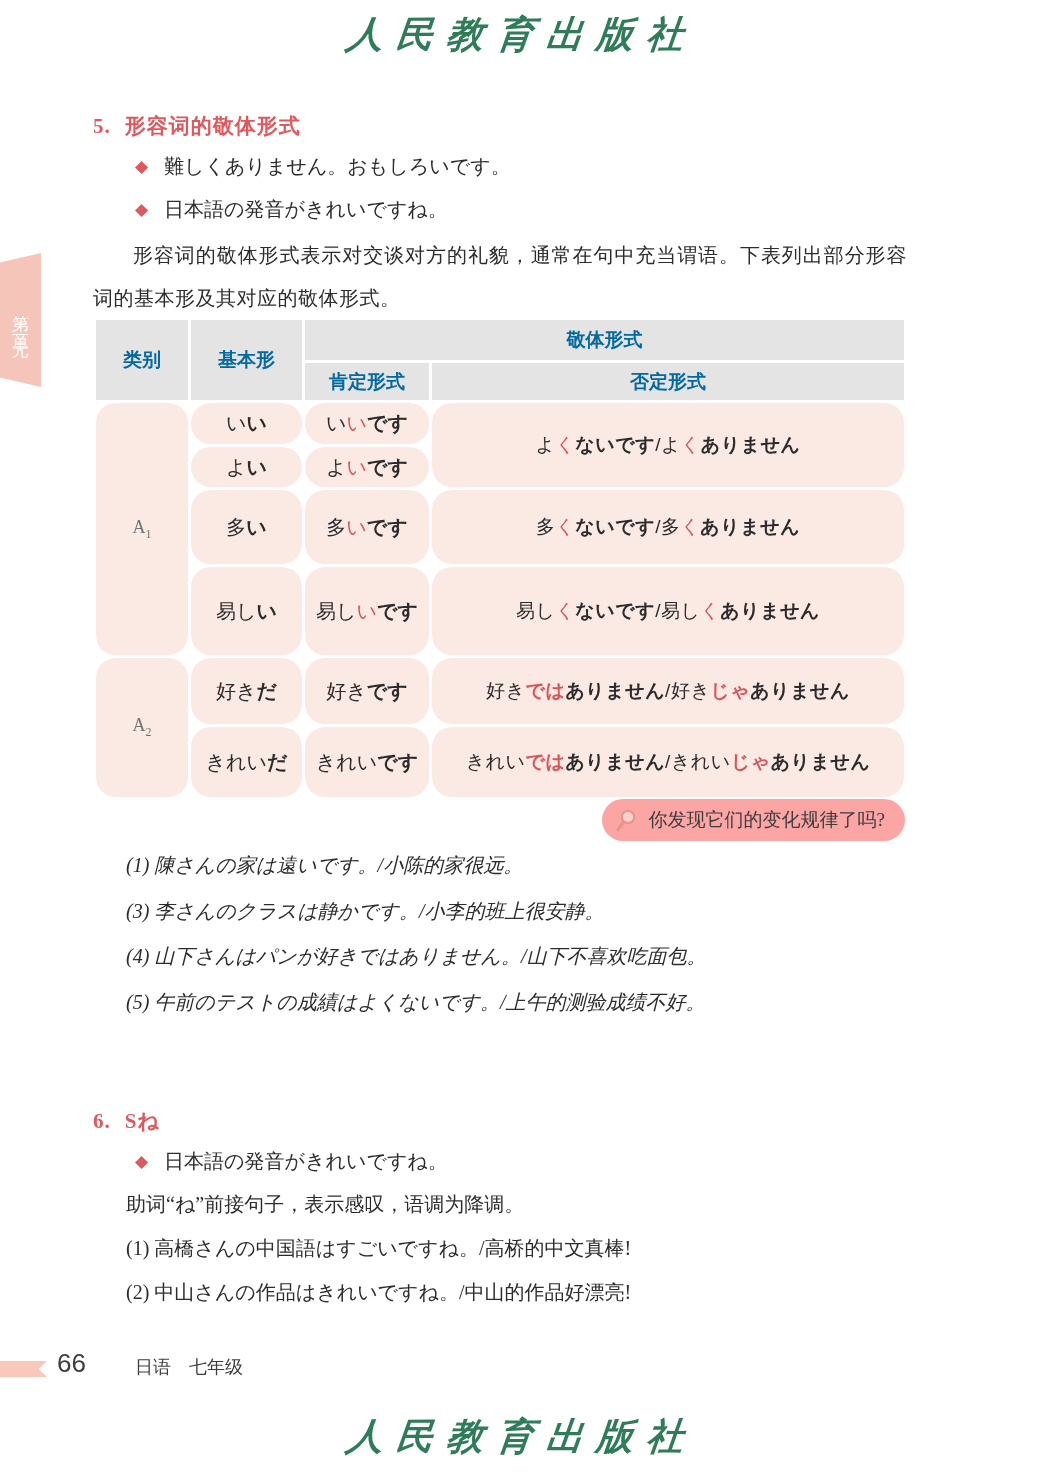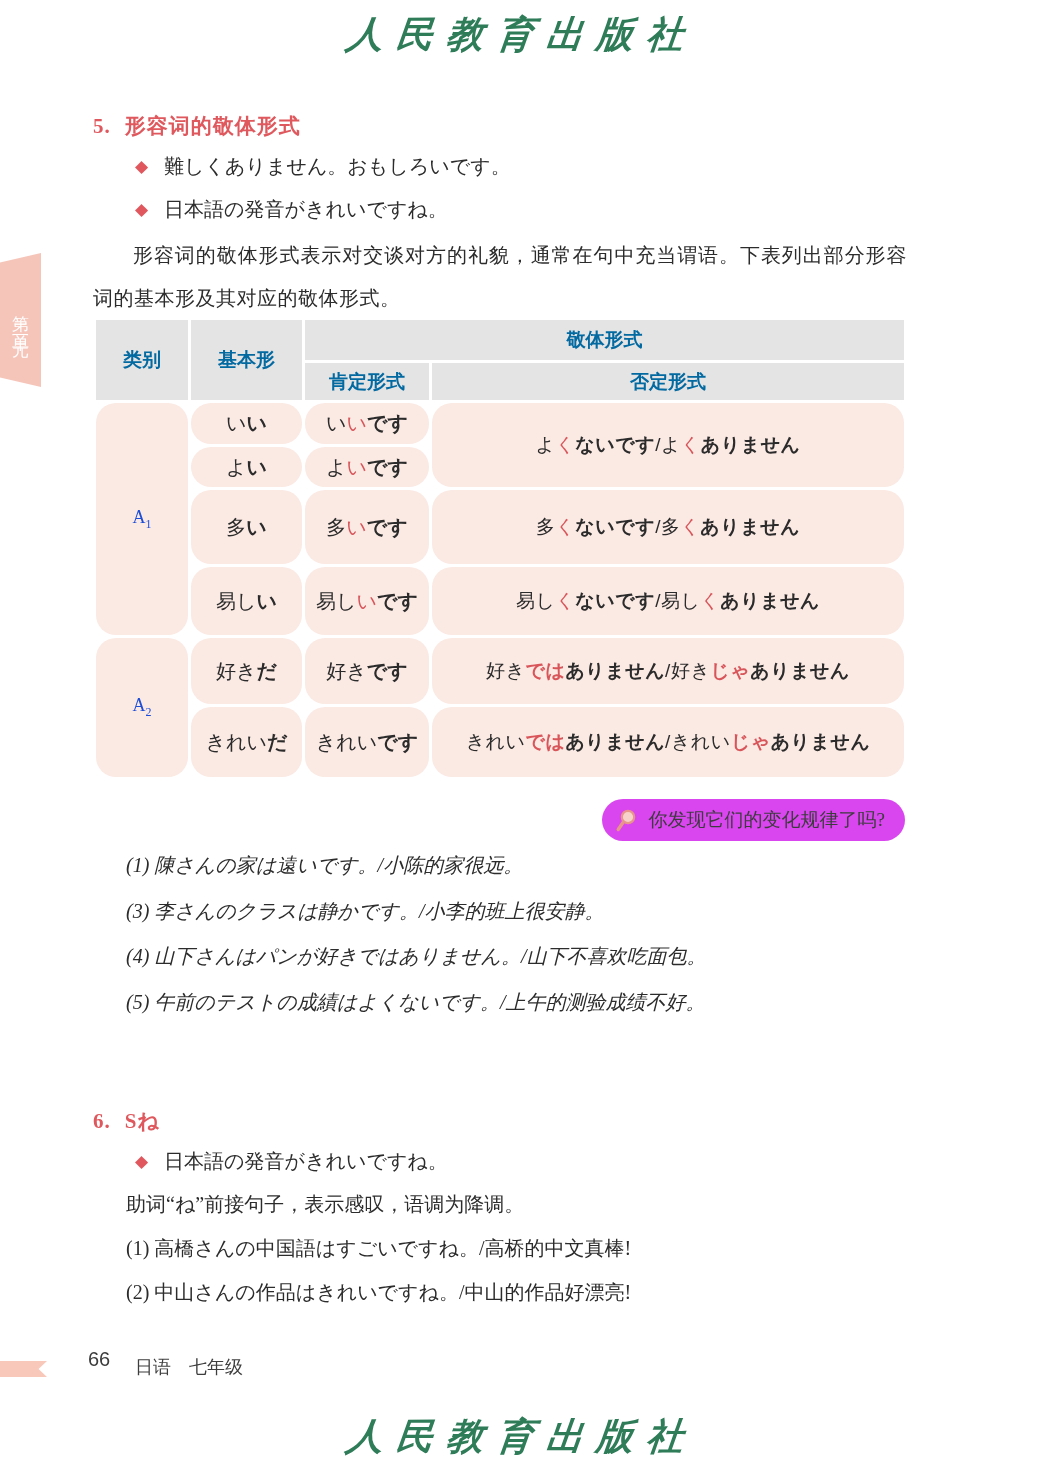--- a/index.html
+++ b/index.html
@@ -37,42 +37,42 @@
   .para6{position:absolute;left:33px;top:1191px;font-size:20px;white-space:nowrap;}
 
   
   .tbl-wrap{position:absolute;left:0;top:317px;width:814px;}
   table{border-collapse:separate;border-spacing:3px;width:814px;table-layout:fixed;
         font-family:"Liberation Sans",sans-serif;}
   td{text-align:center;vertical-align:middle;padding:2px 4px;}
   .hc{background:#e4e4e4;color:#0369a1;font-weight:700;font-size:19px;}
   .hr1{height:40px;} .hr2{height:37px;}
   tbody td{background:#fbe9e3;font-size:20px;color:#2b2b2b;border-radius:20px;}
-  .cat{font-family:"Liberation Serif",serif;font-size:18px;color:#1d4ed8;}
+  .cat{font-family:"Liberation Serif",serif;font-size:18px;color:#737373;}
   .cat sub{font-size:12px;}
   .neg{font-size:19px;letter-spacing:0.5px;margin-left:24px;}
-  .r1{height:41px;} .r2{height:40px;} .r3{height:74px;} .r4{height:68px;}
+  .r1{height:41px;} .r2{height:40px;} .r3{height:74px;} .r4{height:88px;}
   .r5{height:66px;} .r6{height:70px;}
   .rd{color:#d8555a;} .bd{font-weight:700;}
 
   
-  .note{position:absolute;top:799px;right:138px;height:42px;background:#d946ef;border-radius:21px;
+  .note{position:absolute;top:799px;right:138px;height:42px;background:#fca5a5;border-radius:21px;
         display:flex;align-items:center;padding:0 20px 0 13px;}
   .note svg{margin-right:11px;}
   .note .txt{font-size:19px;color:#3c3c3c;}
 
   
   .examples{position:absolute;left:33px;font-size:20px;line-height:45.5px;white-space:nowrap;}
   .ex5{top:843px;font-style:italic;} .ex6{top:1226px;line-height:44px;}
 
   
   .ribbon{position:absolute;left:0;top:1361px;width:47px;height:16px;background:#f8c8ba;
           clip-path:polygon(0 0,100% 0,82% 50%,100% 100%,0 100%);}
-  .pagenum{position:absolute;left:57px;top:1348px;font-size:20px;color:#3d3d3d;
-           font-family:"Liberation Sans",sans-serif;margin-left:31px;}
+  .pagenum{position:absolute;left:57px;top:1348px;font-size:26px;color:#3d3d3d;
+           font-family:"Liberation Sans",sans-serif;}
   .booklabel{position:absolute;left:135px;top:1355px;font-size:18px;color:#3d3d3d;}
 </style>
 </head>
 <body>
 
 <div class="page">
 
   <div class="logo logo-top">人民教育出版社</div>
 
   <div class="unit-tab">

